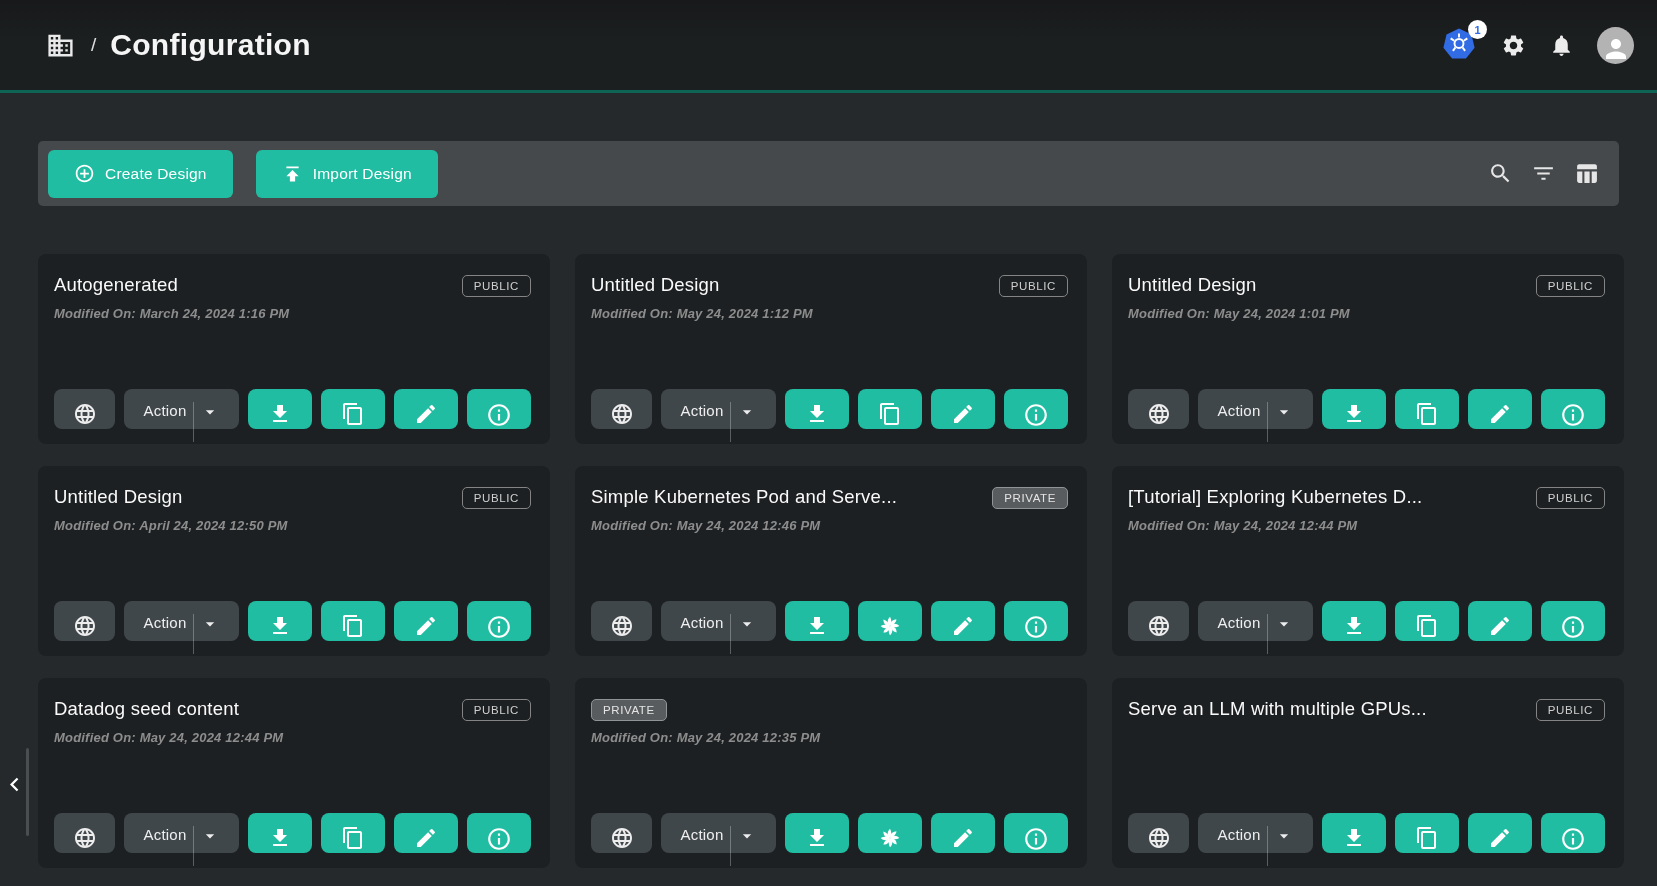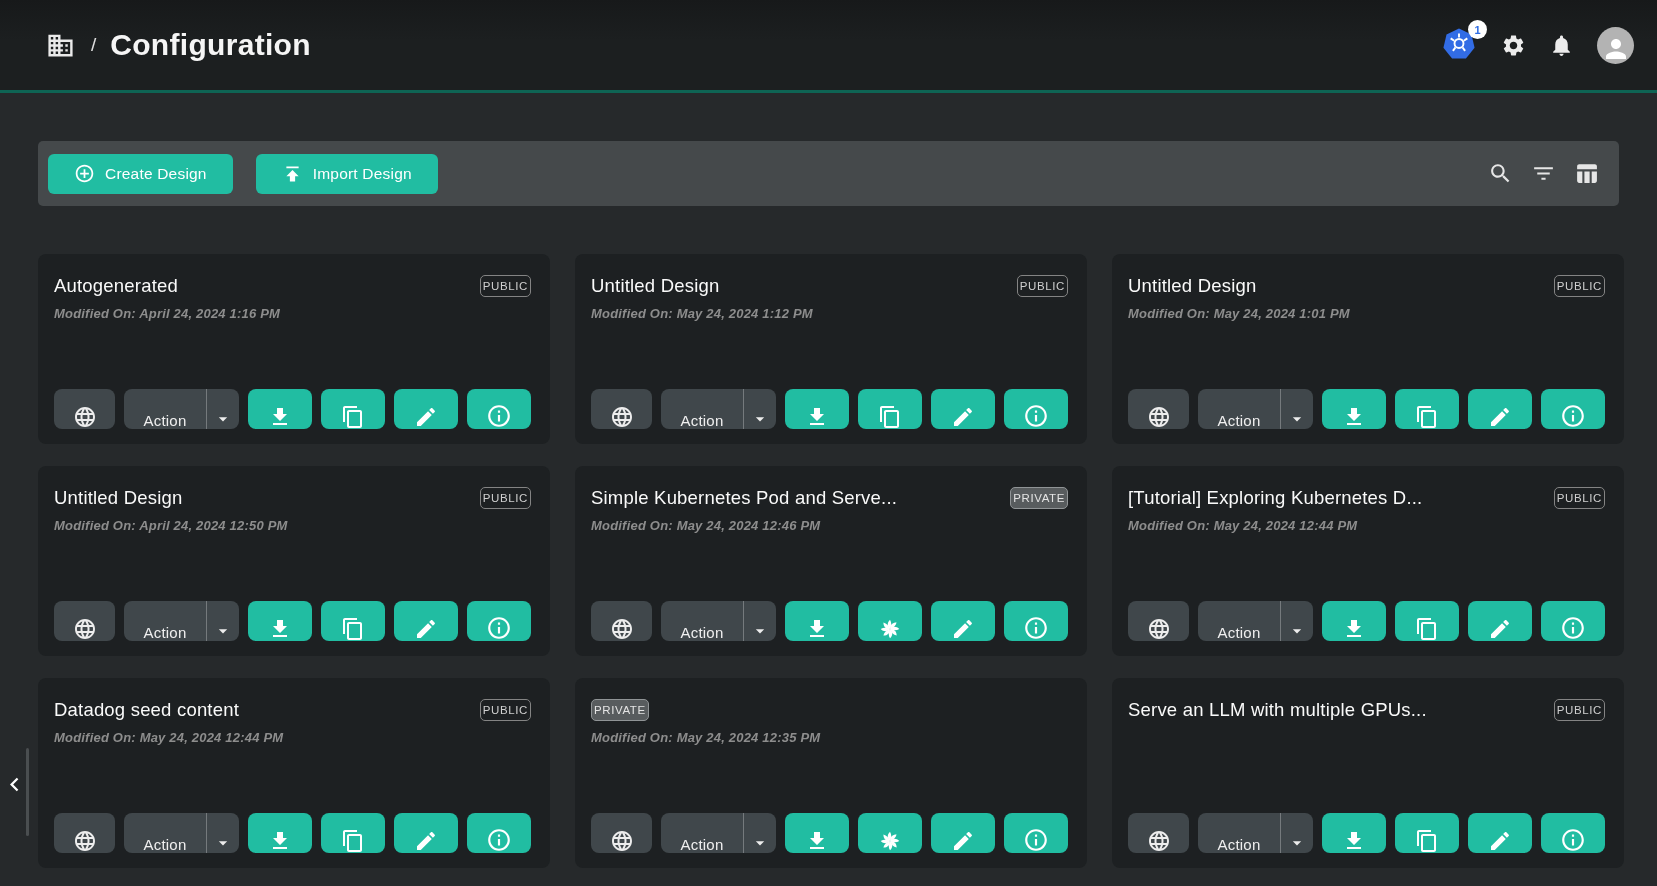--- a/index.html
+++ b/index.html
@@ -40,21 +40,21 @@
   
   .main { padding:48px 38px 0 38px; }
 
   .toolbar {
     height:65px; background:#45494B; border-radius:5px;
     display:flex; align-items:center;
     padding:0 20px 0 10px;
     margin-bottom:48px;
   }
   .btn-teal {
-    height:40px; border:none; border-radius:6px;
+    height:48px; border:none; border-radius:6px;
     background:#21BDA2; color:#fff;
     font-family:"Liberation Sans", sans-serif;
     font-size:15.5px; letter-spacing:.2px;
     display:flex; align-items:center; gap:10px;
     padding:0 26px; cursor:pointer;
   }
   .btn-teal + .btn-teal { margin-left:23px;justify-content:center; }
   .toolbar-icons { margin-left:auto; display:flex; align-items:center; gap:18px; }
   .tb-icon { width:25px; height:25px; cursor:pointer; display:block; }
 
@@ -63,44 +63,44 @@
     display:grid;
     grid-template-columns:repeat(3, 1fr);
     gap:22px 25px;
   }
   .card {
     background:#1D2022; border-radius:8px;
     height:190px;
     padding:17px 19px 15px 16px;
     display:flex; flex-direction:column;
   }
-  .card-head { display:flex; align-items:center; justify-content:space-between; gap:10px; }
+  .card-head { display:flex; align-items:flex-start; justify-content:space-between; gap:10px; }
   .card-title {
     font-size:18.5px; font-weight:400; color:#fafafa;
     letter-spacing:.2px; white-space:nowrap; overflow:hidden;
     padding-top:3px;
   }
   .badge {
     flex:none; margin-top:4px;
     font-size:11.5px; letter-spacing:.6px;
-    padding:4px 2px; border-radius:5px;
+    padding:4px 11px; border-radius:5px;
     color:#cfcfcf;
   }
   .badge.public { border:1.5px solid #848484; background:transparent; }
   .badge.private { border:1.5px solid #909496; background:#585c5e; color:#e4e4e4; }
   .modified {
     margin-top:9px;
     font-size:13px; font-style:italic; font-weight:700;
     color:#8d8d8d; letter-spacing:.2px;
   }
   .card-actions { margin-top:auto; display:flex; align-items:center; gap:9px; }
   .abtn {
     height:40px; border:none; border-radius:8px;
-    display:flex; align-items:flex-end; justify-content:center;
-    cursor:pointer; padding:0;
+    display:flex; align-items:flex-start; justify-content:center;
+    cursor:pointer; padding:13px;
     font-family:"Liberation Sans", sans-serif;
   }
   .abtn.grey { background:#40474B; }
   .abtn.teal { background:#21BDA2; }
   .globe-btn { width:61px; }
   .split-btn { width:115px; justify-content:stretch; }
   .split-btn .action-label {
     flex:1; text-align:center; font-size:15px; color:#efefef; letter-spacing:.2px; cursor:pointer;
   }
   .split-btn .divider { width:1px; height:40px; background:rgba(255,255,255,.28); }
@@ -185,21 +185,21 @@
       </svg>
     </div>
   </div>
 
   <section class="grid">
   <article class="card">
     <div class="card-head">
       <h3 class="card-title">Autogenerated</h3>
       <span class="badge public">PUBLIC</span>
     </div>
-    <p class="modified">Modified On: April 24, 2024 1:16 PM</p>
+    <p class="modified">Modified On: March 24, 2024 1:16 PM</p>
     <div class="card-actions">
       <button class="abtn grey globe-btn">
         <svg class="bicon" viewBox="0 0 24 24">
           <path fill="#ededed" d="M11.99 2C6.47 2 2 6.48 2 12s4.47 10 9.99 10C17.52 22 22 17.52 22 12S17.52 2 11.99 2zM18.92 8h-2.95c-.32-1.25-.78-2.45-1.38-3.56 1.84.63 3.37 1.91 4.33 3.56zM12 4.04c.83 1.2 1.48 2.53 1.91 3.96h-3.82c.43-1.43 1.08-2.76 1.91-3.96zM4.26 14C4.1 13.36 4 12.69 4 12s.1-1.36.26-2h3.38c-.08.66-.14 1.32-.14 2s.06 1.34.14 2H4.26zm.82 2h2.95c.32 1.25.78 2.45 1.38 3.56-1.84-.63-3.37-1.9-4.33-3.56zm2.95-8H5.08c.96-1.66 2.49-2.93 4.33-3.56C8.81 5.55 8.35 6.75 8.03 8zM12 19.96c-.83-1.2-1.48-2.53-1.91-3.96h3.82c-.43 1.43-1.08 2.76-1.91 3.96zM14.34 14H9.66c-.09-.66-.16-1.32-.16-2s.07-1.35.16-2h4.68c.09.65.16 1.32.16 2s-.07 1.34-.16 2zm.25 5.56c.6-1.11 1.06-2.31 1.38-3.56h2.95c-.96 1.65-2.49 2.93-4.33 3.56zM16.36 14c.08-.66.14-1.32.14-2s-.06-1.34-.14-2h3.38c.16.64.26 1.31.26 2s-.1 1.36-.26 2h-3.38z"></path>
         </svg>
       </button>
       <div class="abtn grey split-btn">
         <span class="action-label">Action</span>
         <span class="divider"></span>
         <span class="caret">

